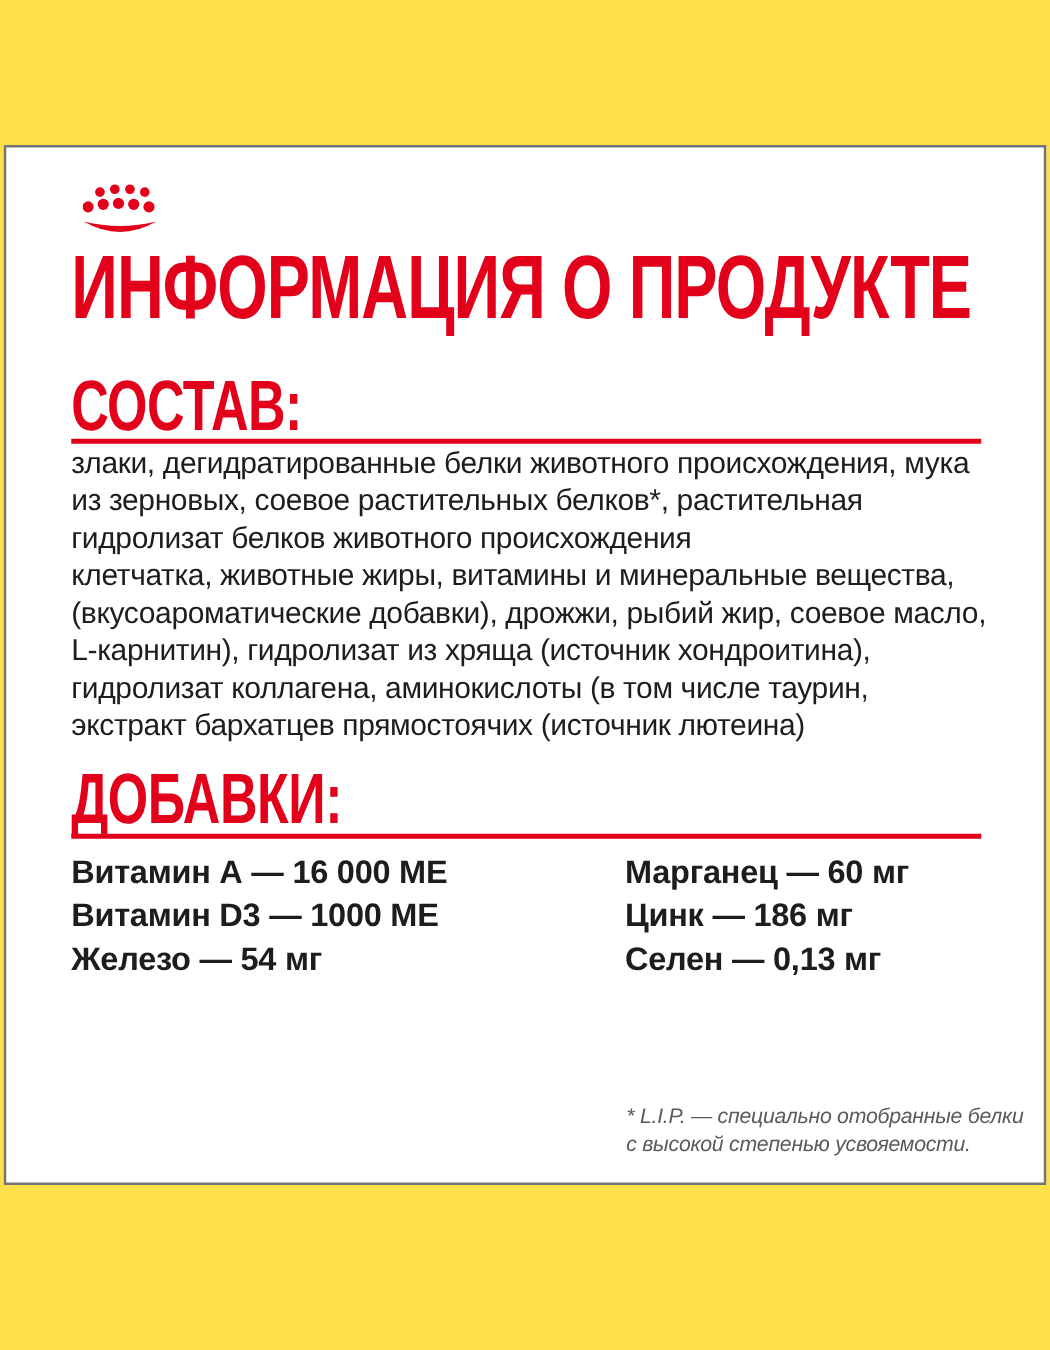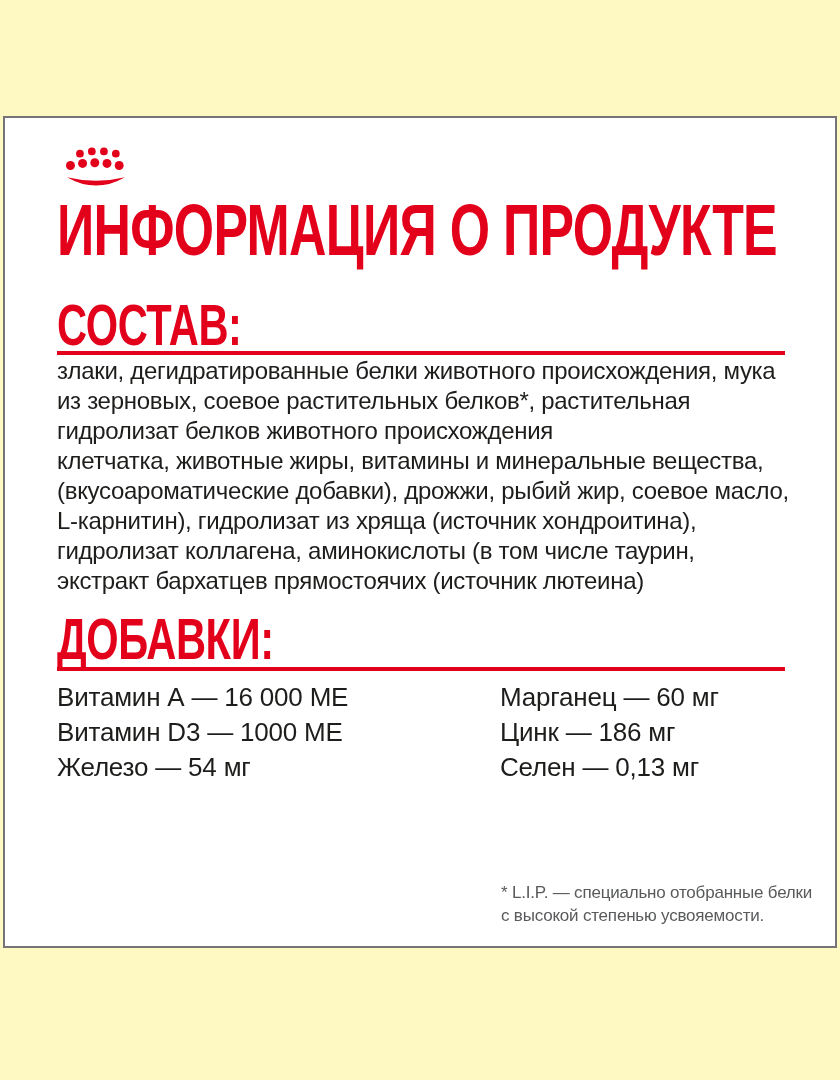--- a/index.html
+++ b/index.html
@@ -1,20 +1,20 @@
 <!DOCTYPE html>
 <html><head>
 <meta charset="utf-8">
 <style>
   html, body { margin: 0; padding: 0; background: #ffffff; }
   .page {
     position: relative;
     width: 840px;
     height: 1080px;
-    background: #fef9c3;
+    background: #fde047;
     overflow: hidden;
     font-family: "Liberation Sans", sans-serif;
     color: #1d1d1b;
   }
   .card-border {
     position: absolute;
     left: 3px;
     top: 116px;
     width: 834px;
     height: 832px;
@@ -74,36 +74,37 @@
     font-size: 24px;
     line-height: 30px;
     letter-spacing: -0.3px;
     color: #1d1d1b;
   }
   .body-text .tline { white-space: nowrap; }
   .col {
     position: absolute;
     top: 680px;
     font-size: 26px;
-    font-weight: 400;
+    font-weight: 700;
     line-height: 35px;
     letter-spacing: -0.2px;
     color: #1d1d1b;
   }
   .col.left  { left: 57px; }
   .col.right { left: 500px; }
   .col .row { white-space: nowrap; }
   .footnote {
     position: absolute;
     left: 501px;
     top: 881px;
     font-size: 17px;
     line-height: 23px;
     letter-spacing: -0.2px;
     color: #595a5c;
+    font-style: italic;
   }
   .footnote .fline { white-space: nowrap; }
 </style>
 </head>
 <body>
 
 <div class="page">
 
   <div class="card-border"></div>
 

